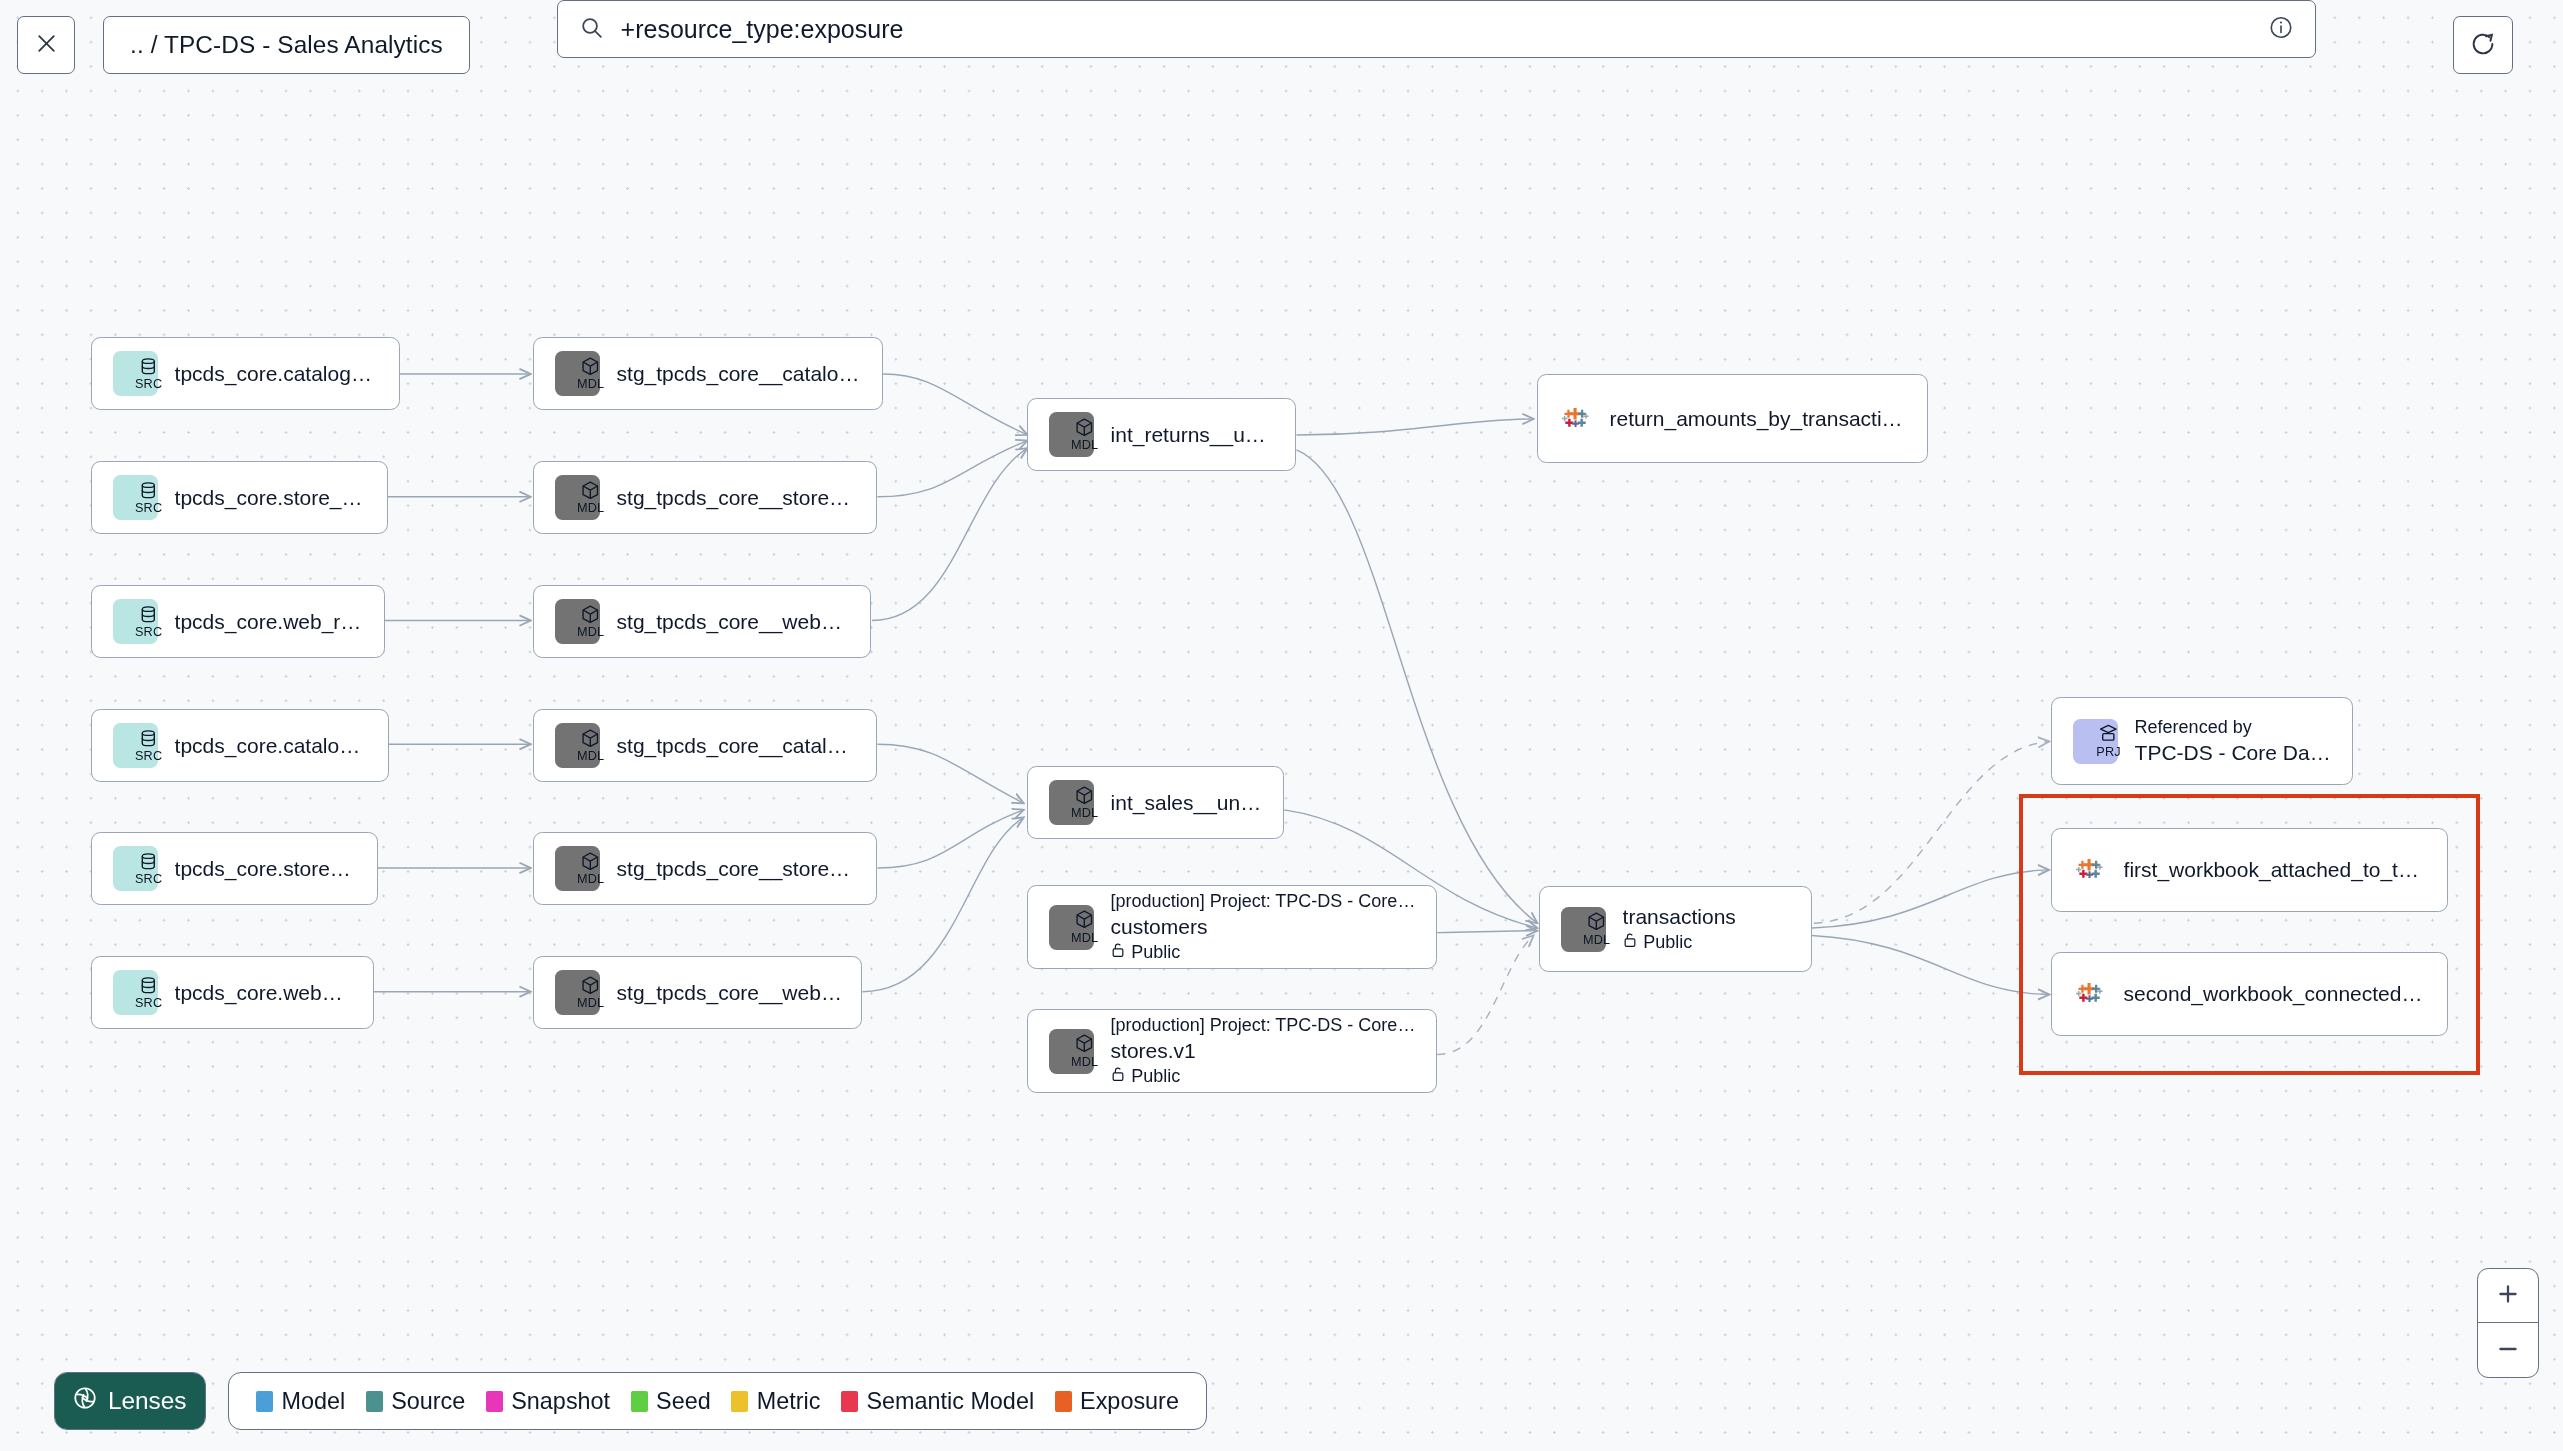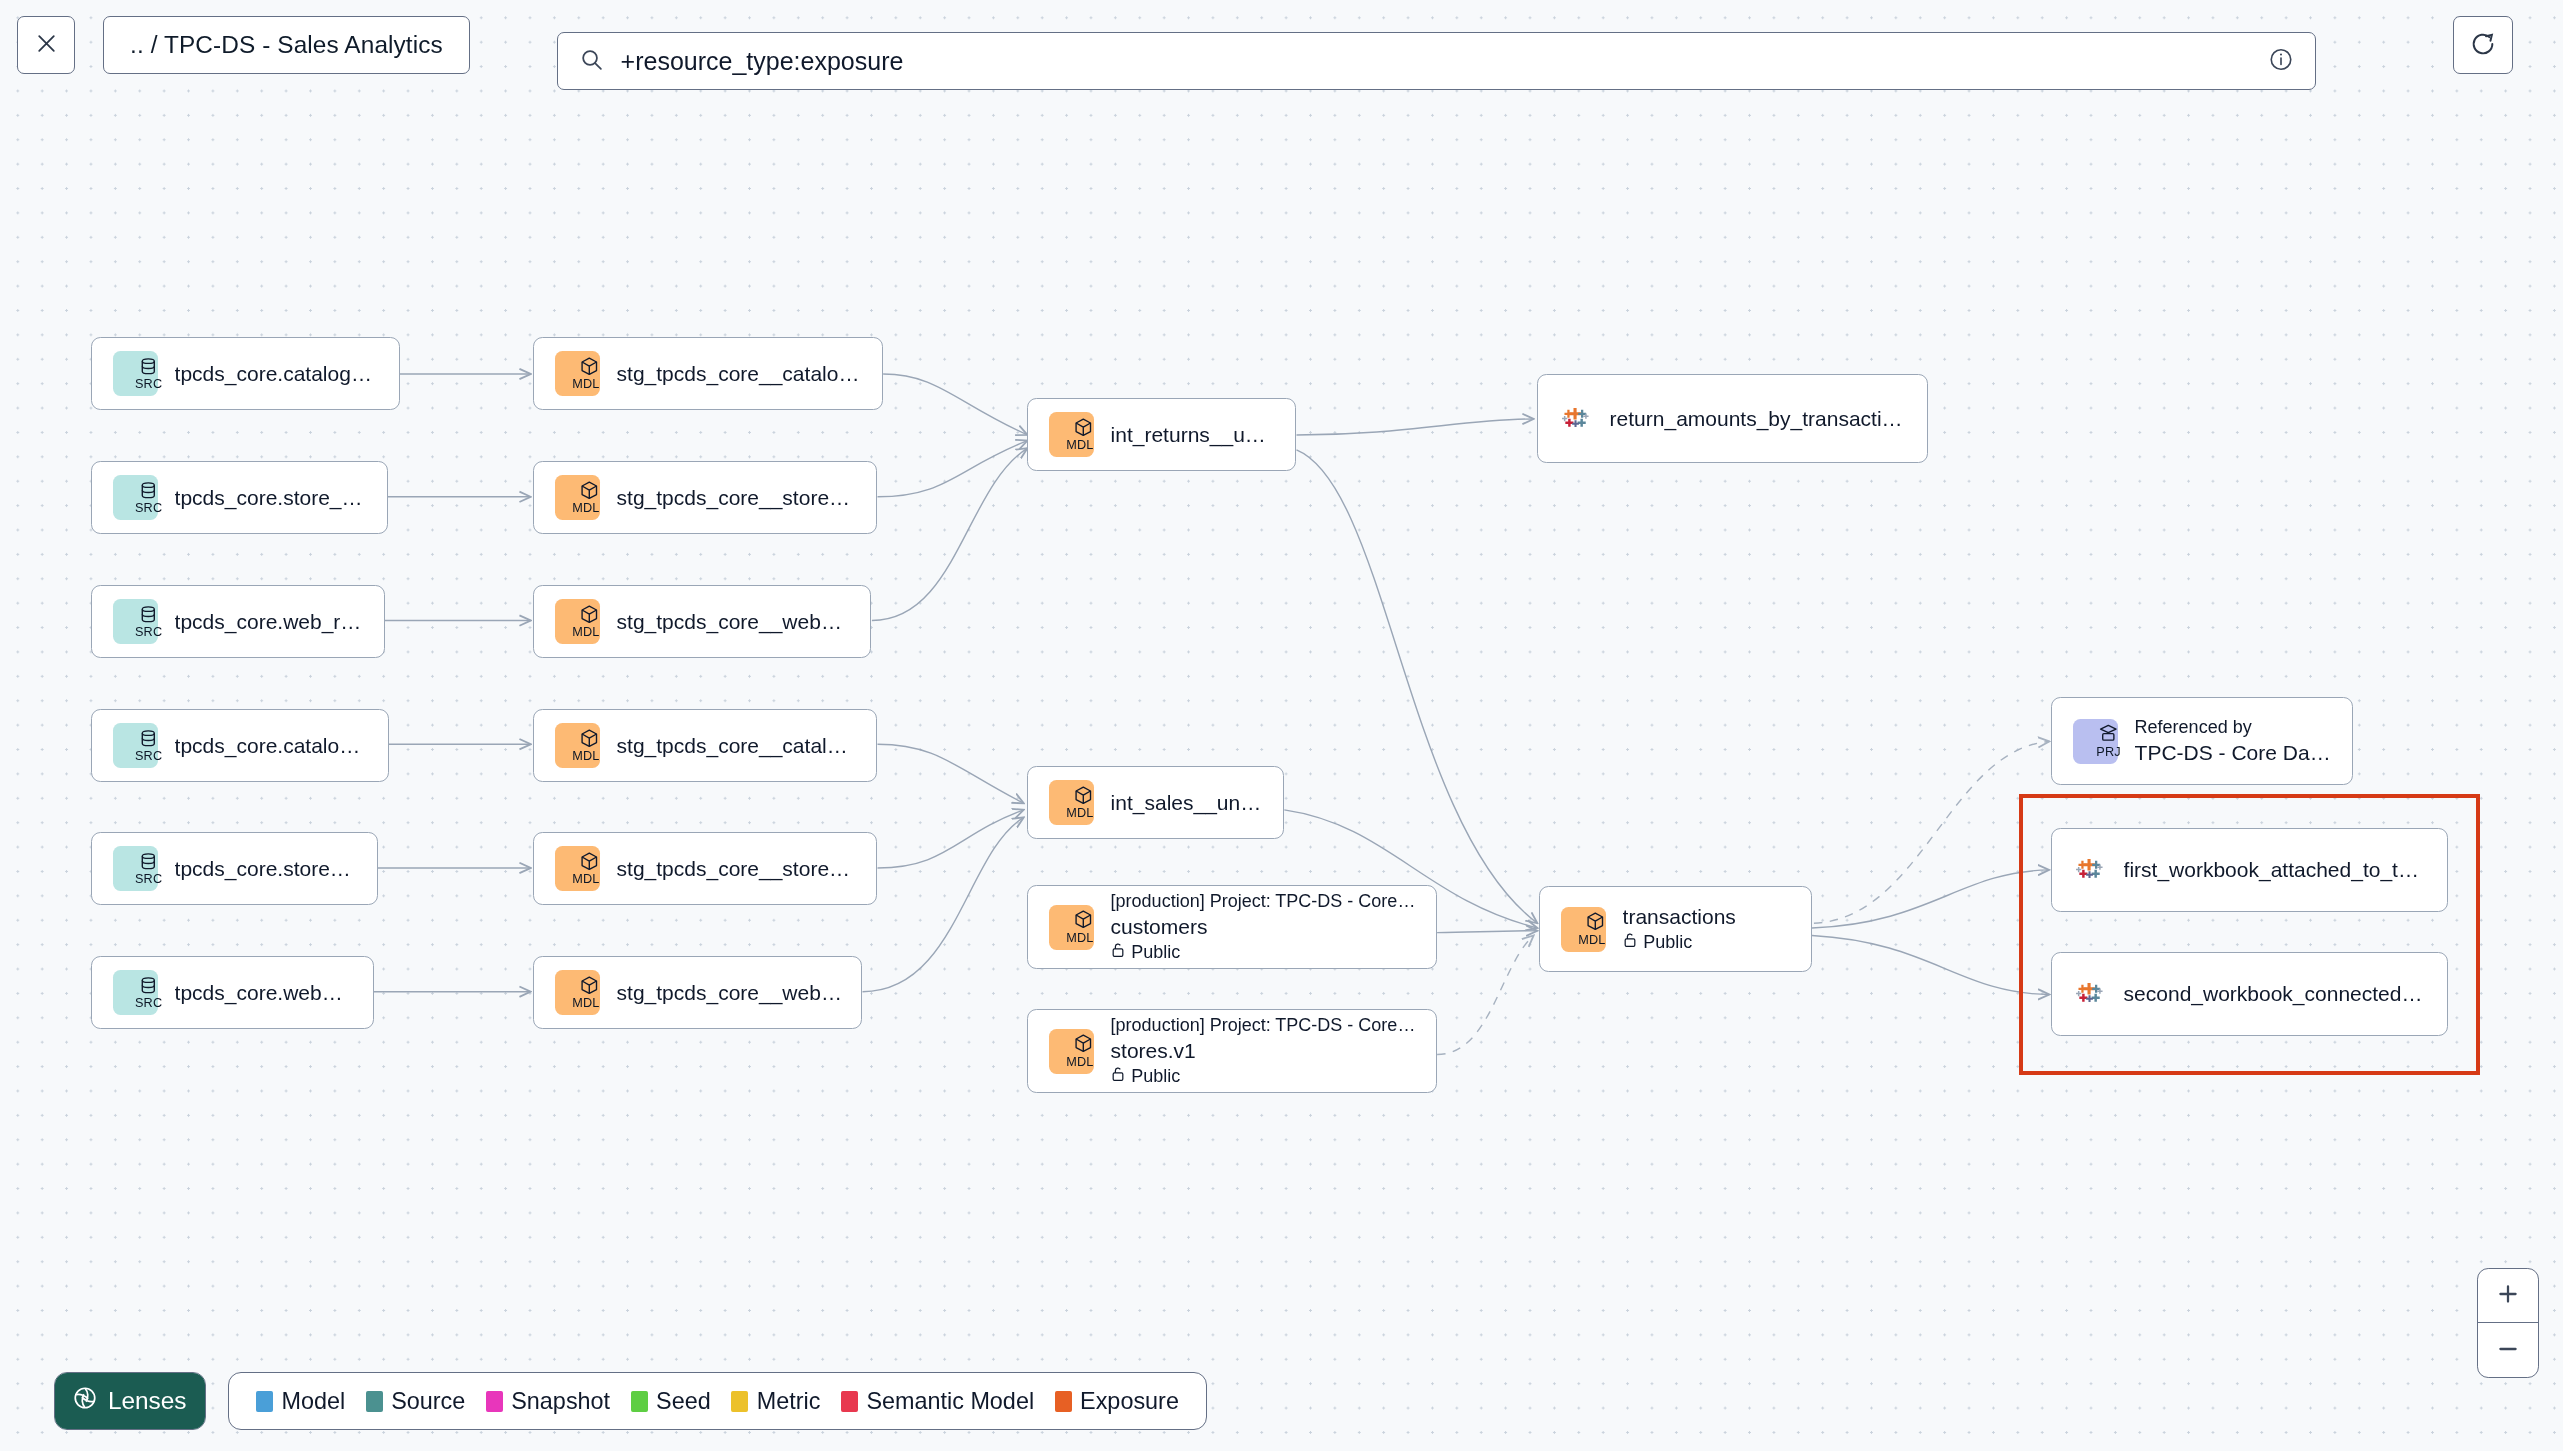--- a/index.html
+++ b/index.html
@@ -31,21 +31,21 @@
     border-radius: 7px;
     display: flex; align-items: center; justify-content: center;
   }
   #close-btn { left: 17px; top: 16px; width: 58px; height: 58px; }
   #breadcrumb {
     left: 103px; top: 16px; height: 58px; padding: 0 26px;
     font-size: 24.4px; color: #0f1b2a; letter-spacing: 0.1px;
     white-space: nowrap;
   }
   #searchbar {
-    left: 557px; top: 32px; width: 1759px; height: 58px;
+    left: 557px; top: 0; width: 1759px; height: 58px;
     padding: 0 20.6px 0 0;
     justify-content: flex-start;
   }
   #search-icon { margin-left: 20.6px; flex: 0 0 auto; }
   #search-value {
     margin-left: 17px; font-size: 25px; color: #10192b;
     white-space: nowrap;
   }
   #info-icon { position: absolute; right: 20.6px; top: 50%; transform: translateY(-50%); }
   #refresh-btn { left: 2453px; top: 16px; width: 60px; height: 58px; }
@@ -66,21 +66,21 @@
   .badge {
     flex: 0 0 auto;
     width: 45px; height: 45px;
     border-radius: 7.5px;
     display: flex; flex-direction: column;
     align-items: center; justify-content: center;
     margin-right: 17px;
     padding-left: 27px;
   }
   .badge.src { background: #b9e5e3; }
-  .badge.mdl { background: #fdba74; align-items: flex-end; }
+  .badge.mdl { background: #737373; }
   .badge.prj { background: #b9bff0; }
   .badge svg { display: block; }
   .badge .tag {
     font-size: 12.7px; line-height: 1;
     margin-top: 1.9px; color: #0d1726;
     font-family: "Liberation Sans", sans-serif;
     letter-spacing: 0.2px;
   }
   .tableau-ico { flex: 0 0 auto; width: 34px; height: 34px; margin-right: 17px; }
 

